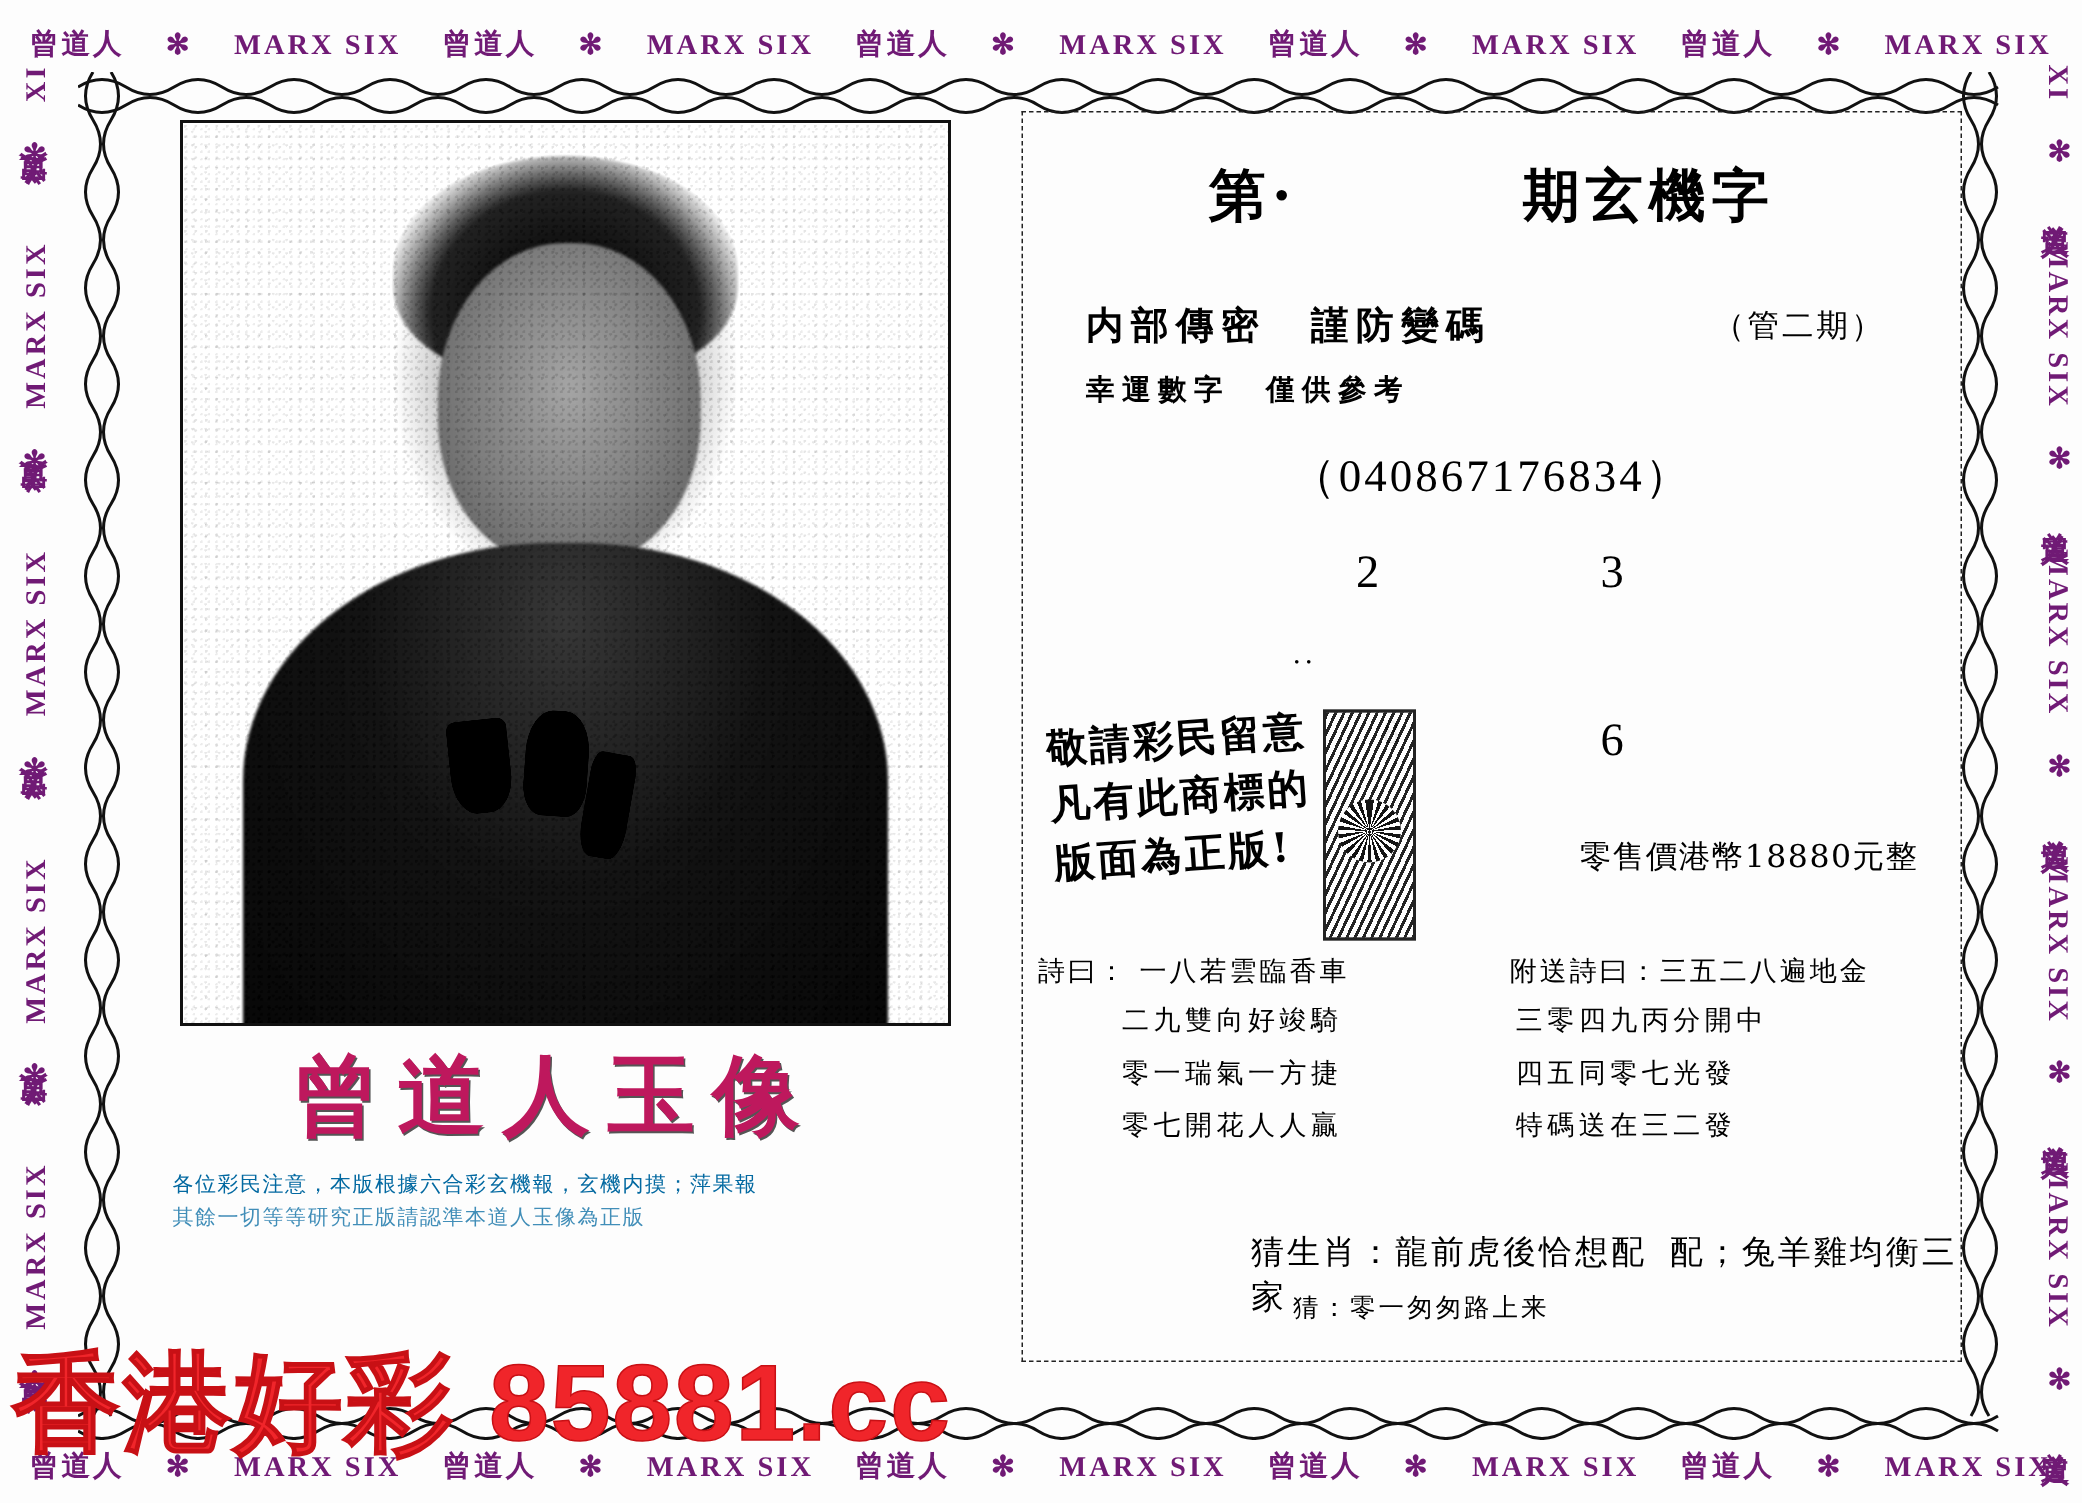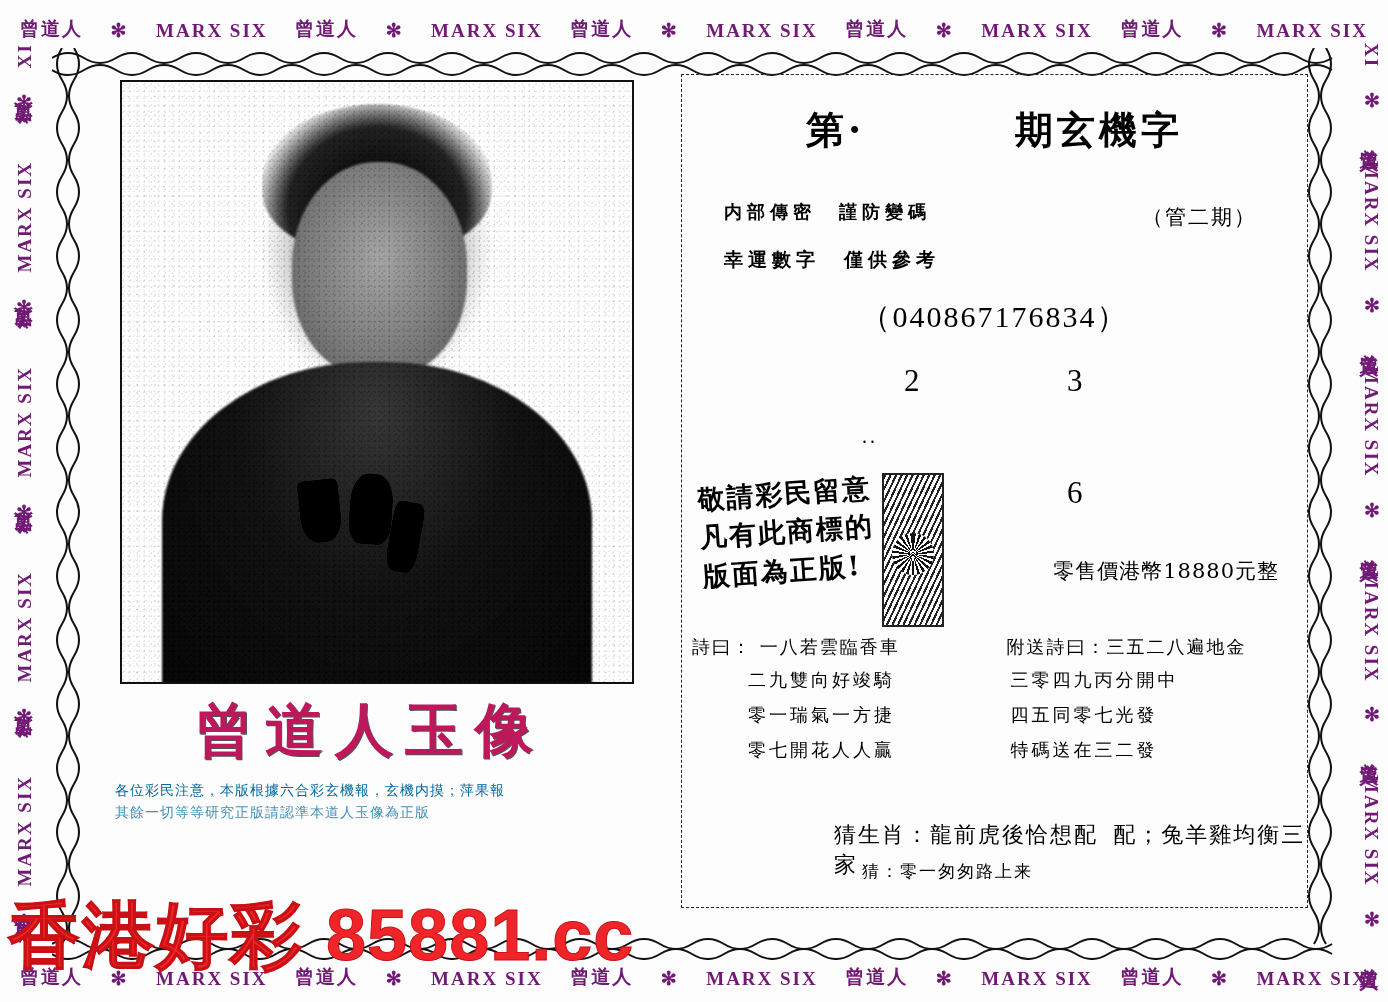--- a/index.html
+++ b/index.html
@@ -142,21 +142,21 @@
   .r-pad{position:absolute;inset:0;}
 
   .title-row{
     position:absolute;left:0;right:0;top:30px;
     display:flex;justify-content:center;gap:150px;
     font-size:38px;font-weight:700;letter-spacing:4px;
     font-family:"DejaVu Serif", serif;
   }
   .sub1{
     position:absolute;left:42px;top:125px;
-    font-size:18px;letter-spacing:5px;font-weight:700;
+    font-size:25px;letter-spacing:5px;font-weight:700;
     font-family:"DejaVu Serif", serif;
   }
   .sub2{
     position:absolute;left:42px;top:172px;
     font-size:19px;letter-spacing:5px;font-weight:700;
     font-family:"DejaVu Serif", serif;
   }
   .paren-note{
     position:absolute;right:50px;top:128px;
     font-size:21px;letter-spacing:2px;

